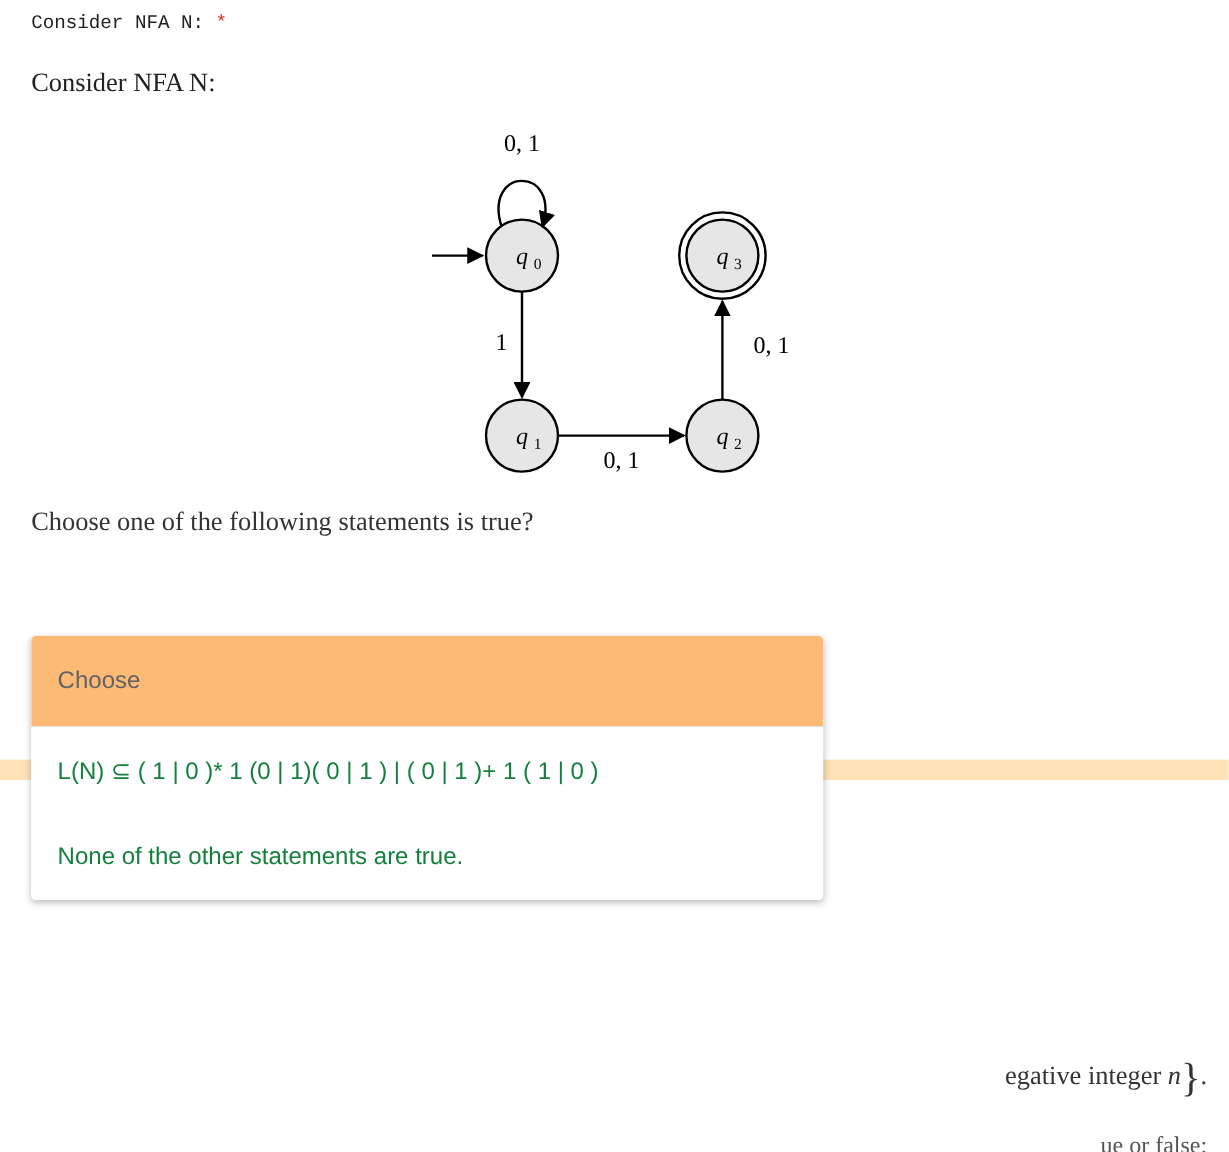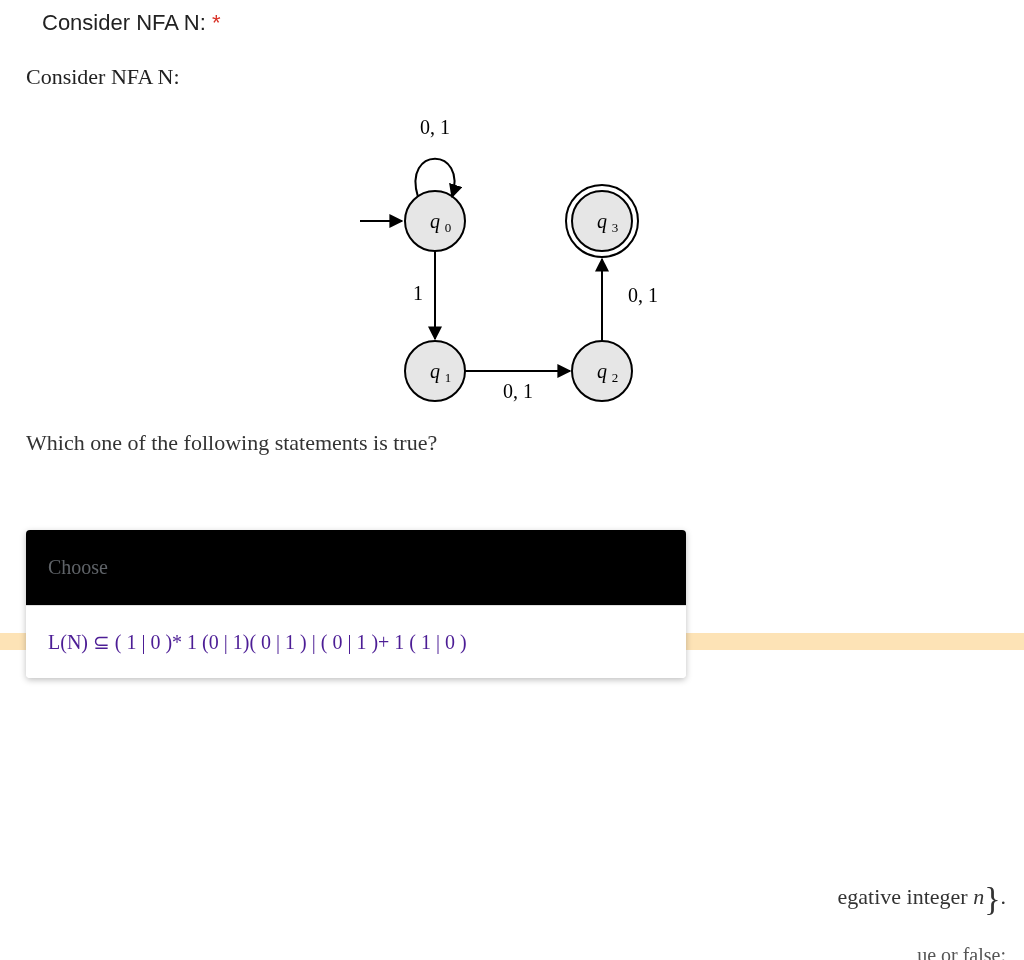--- a/index.html
+++ b/index.html
@@ -14,24 +14,24 @@
     overflow: hidden;
     position: relative;
   }
   .card {
     position: relative;
     margin: 0;
     padding: 10px 26px 0 26px;
     background: #ffffff;
   }
   .q-title {
-    font-family: Liberation Sans, sans-serif;
-    font-size: 22px;
+    font-family: Liberation Mono, monospace;
+    font-size: 16px;
     color: #222;
-    margin: 0 0 28px 16px;
+    margin: 0 0 28px 0;
   }
   .req { color: #d93025; }
   .q-sub {
     font-family: Georgia, "Times New Roman", serif;
     font-size: 22px;
     color: #222;
     margin: 0 0 10px 0;
   }
   .diagram-wrap {
     width: 100%;
@@ -53,31 +53,31 @@
     left: 26px;
     top: 530px;
     width: 660px;
     background: #ffffff;
     border-radius: 4px;
     box-shadow: 0 2px 6px rgba(0,0,0,0.25);
     z-index: 30;
     overflow: hidden;
   }
   .dd-head {
-    background: #000000;
+    background: #fdba74;
     color: #5f6368;
-    font-family: Liberation Serif, serif;
+    font-family: Liberation Sans, sans-serif;
     font-size: 20px;
     padding: 26px 22px;
     border-bottom: 1px solid #e0e0e0;
   }
   .dd-opt {
-    font-family: Liberation Serif, serif;
+    font-family: Liberation Sans, sans-serif;
     font-size: 20px;
-    color: #4c1d95;
+    color: #15803d;
     padding: 24px 22px;
     background: #ffffff;
     cursor: pointer;
   }
 
   
   .card2 {
     position: absolute;
     left: 0;
     right: 0;
@@ -165,27 +165,28 @@
       <text x="116" y="194" text-anchor="middle" font-family="Georgia, serif" font-size="20">1</text>
 
       <line x1="163" y1="265" x2="268" y2="265" stroke="#000" stroke-width="2" marker-end="url(#arr)"></line>
       <text x="216" y="292" text-anchor="middle" font-family="Georgia, serif" font-size="20">0, 1</text>
 
       <line x1="300" y1="235" x2="300" y2="153" stroke="#000" stroke-width="2" marker-end="url(#arr)"></line>
       <text x="326" y="196" text-anchor="start" font-family="Georgia, serif" font-size="20">0, 1</text>
     </svg>
   </div>
 
-  <p class="q-prompt">Which one of the following statements is true?</p>
+  <p class="q-prompt">Choose one of the following statements is true?</p>
 </div>
 
 <div class="peach"></div>
 <div class="card2"></div>
 
 <div class="peek-right">
   <span>egative integer </span><span class="nital">n</span><span class="brace">}</span><span>.</span>
 </div>
 <div class="peek-bottom">ue or false:</div>
 
 <div class="dropdown">
   <div class="dd-head">Choose</div>
   <div class="dd-opt">L(N) ⊆ ( 1 | 0 )* 1 (0 | 1)( 0 | 1 ) | ( 0 | 1 )+ 1 ( 1 | 0 )</div>
+  <div class="dd-opt">None of the other statements are true.</div>
 </div>
 
 </body></html>

